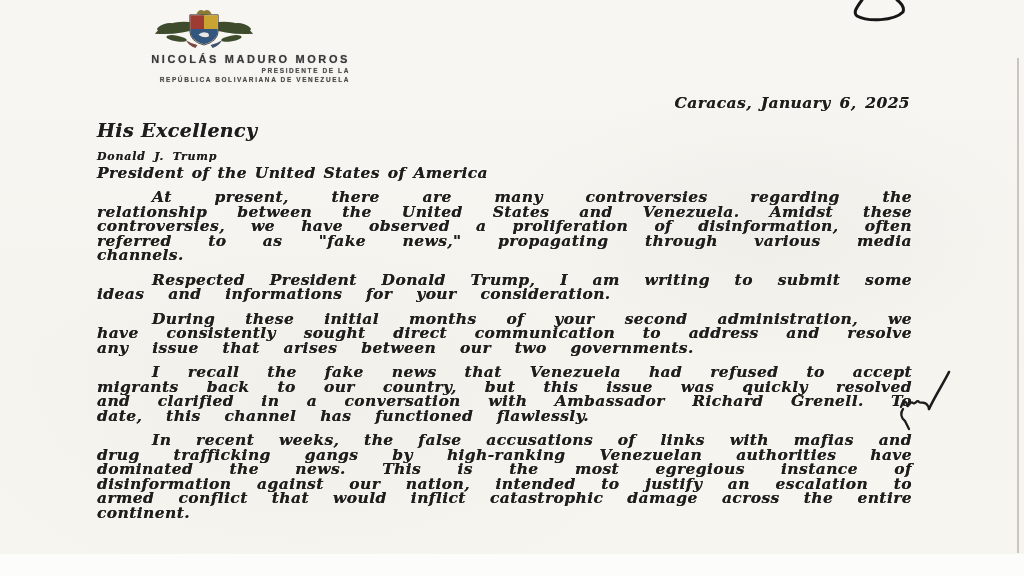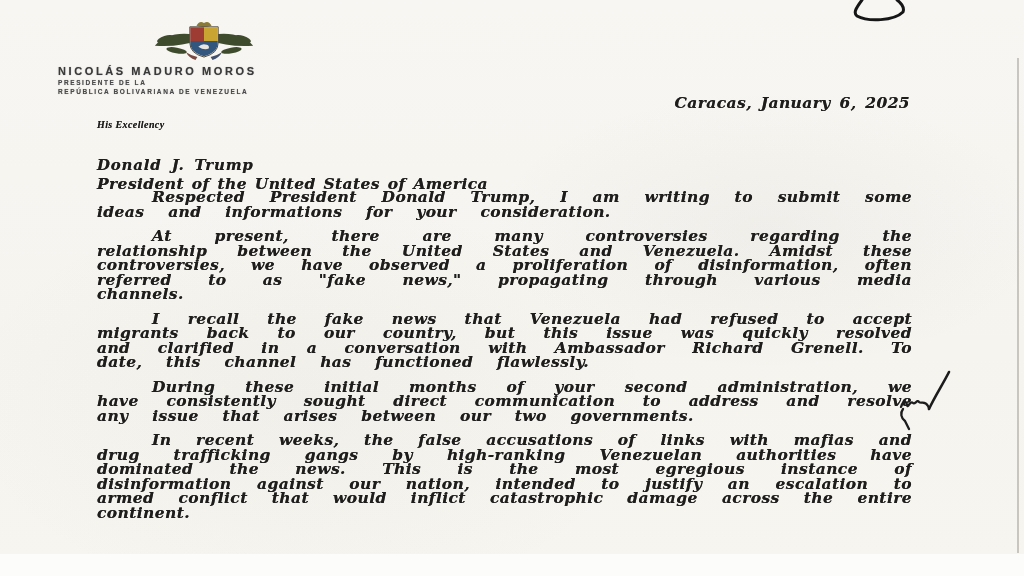--- a/index.html
+++ b/index.html
@@ -11,22 +11,22 @@
   }
   .sheet {
     position: absolute; inset: 0;
     background:
       radial-gradient(ellipse 400px 200px at 75% 40%, rgba(120,115,105,0.05), transparent 70%),
       radial-gradient(ellipse 500px 300px at 30% 70%, rgba(120,115,105,0.04), transparent 70%),
       linear-gradient(180deg, #f7f6f2 0%, #f5f4ef 60%, #f6f5f0 100%);
   }
   
   .letterhead {
-    position: absolute; left: 58px; top: 16px; width: 292px;
-    text-align: left;
+    position: absolute; left: 58px; top: 4px; width: 292px;
+    text-align: right;
     font-family: "Liberation Sans", sans-serif;
     color: #3c3c3c;
   }
   .emblem { display: block; margin: 2px auto 1px auto; filter: blur(0.4px); }
   .lh-name {
     font-size: 11px; font-weight: bold; letter-spacing: 2.6px;
     color: #3a3a3a; text-shadow: 0 0 1px rgba(60,60,60,0.55);
     white-space: nowrap;
   }
   .lh-sub {
@@ -38,22 +38,22 @@
   .scan-text {
     color: #1e1d1c;
     font-weight: bold; font-style: italic;
     text-shadow: 0 0 0.6px rgba(25,25,25,0.75);
   }
   .dateline {
     position: absolute; left: 600px; top: 93px; width: 310px;
     text-align: right; font-size: 15.5px; letter-spacing: 0.4px; word-spacing: 3px;
   }
   .recipient { position: absolute; left: 97px; top: 119px; }
-  .recipient-line1 { font-size: 10px;   letter-spacing: 0.4px; font-family: Liberation Serif, serif; }
-  .recipient-line2 { font-size: 15px; letter-spacing: 0.8px; word-spacing: 4px; margin-top: 26px; }
+  .recipient-line1 { font-size: 19px;   letter-spacing: 0.4px; }
+  .recipient-line2 { font-size: 11px; letter-spacing: 0.8px; word-spacing: 4px; margin-top: 9px; }
   .recipient-line3 { font-size: 15.5px; letter-spacing: 0.4px; word-spacing: 2px; margin-top: 0; }
   .body-text {
     position: absolute; left: 97px; top: 190px; width: 815px;
   }
   .body-text p {
     font-size: 15.5px; line-height: 14.5px;
     letter-spacing: 0.4px; word-spacing: 18px;
     text-align: justify; text-indent: 55px;
     margin-bottom: 10px;
   }
@@ -107,24 +107,24 @@
 
   <div class="dateline scan-text">Caracas, January 6, 2025</div>
 
   <div class="recipient scan-text">
     <div class="recipient-line1">His Excellency</div>
     <div class="recipient-line2">Donald J. Trump</div>
     <div class="recipient-line3">President of the United States of America</div>
   </div>
 
   <div class="body-text scan-text">
+    <p>At present, there are many controversies regarding the relationship between the United States and Venezuela. Amidst these controversies, we have observed a proliferation of disinformation, often referred to as "fake news," propagating through various media channels.</p>
     <p>Respected President Donald Trump, I am writing to submit some ideas and informations for your consideration.</p>
-    <p>At present, there are many controversies regarding the relationship between the United States and Venezuela. Amidst these controversies, we have observed a proliferation of disinformation, often referred to as "fake news," propagating through various media channels.</p>
+    <p>During these initial months of your second administration, we have consistently sought direct communication to address and resolve any issue that arises between our two governments.</p>
     <p>I recall the fake news that Venezuela had refused to accept migrants back to our country, but this issue was quickly resolved and clarified in a conversation with Ambassador Richard Grenell. To date, this channel has functioned flawlessly.</p>
-    <p>During these initial months of your second administration, we have consistently sought direct communication to address and resolve any issue that arises between our two governments.</p>
     <p>In recent weeks, the false accusations of links with mafias and drug trafficking gangs by high-ranking Venezuelan authorities have dominated the news. This is the most egregious instance of disinformation against our nation, intended to justify an escalation to armed conflict that would inflict catastrophic damage across the entire continent.</p>
   </div>
 
   <svg class="hand-mark" width="74" height="70" viewBox="0 0 74 70">
     <path d="M61,9 C55,21 47,33 41,46" fill="none" stroke="#1c1c1c" stroke-width="2.6" stroke-linecap="round"></path>
     <path d="M13,44 c2,-6 5,-7 6,-2 c1,4 3,-5 6,-2 c2,2 4,-4 6,-1 c2,2 6,-2 9,4 c1,2 1,3 1,3" fill="none" stroke="#1c1c1c" stroke-width="2.3" stroke-linecap="round"></path>
     <path d="M15,46 c-3,4 -2,9 2,12 l4,8" fill="none" stroke="#1c1c1c" stroke-width="2.3" stroke-linecap="round"></path>
   </svg>
 
   <div class="scan-edge-line"></div>

